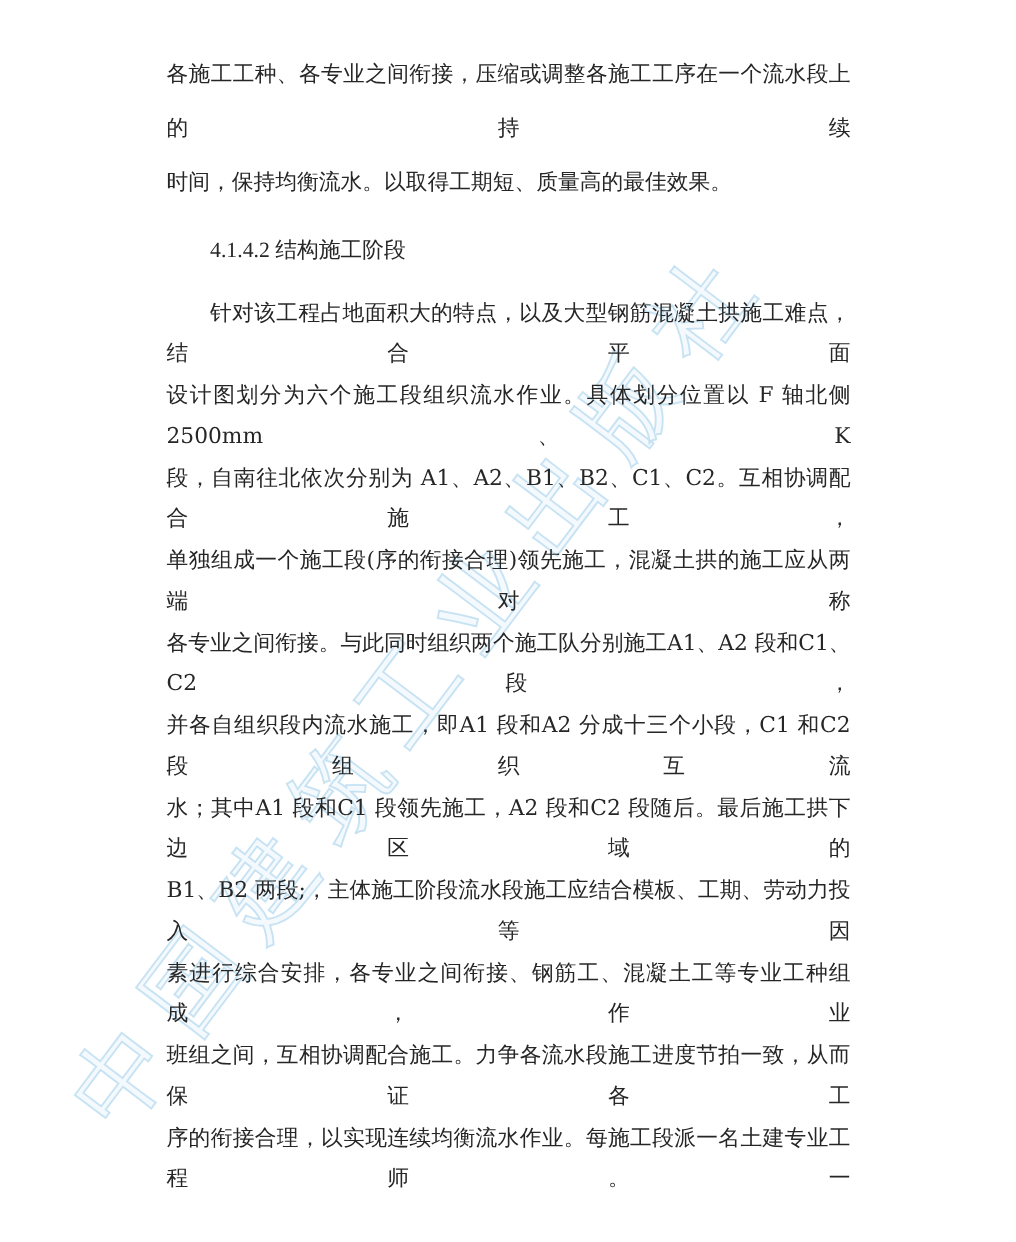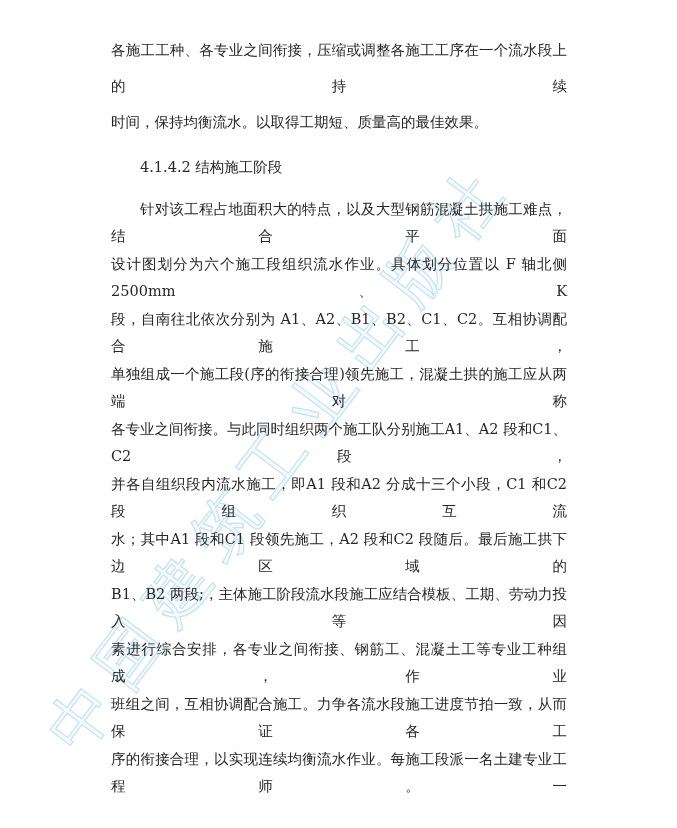--- a/index.html
+++ b/index.html
@@ -39,21 +39,21 @@
     color: #262626;
     font-size: 14.5px;
     z-index: 2;
   }
   .block { margin: 14px; }
   .block.open .line  { line-height: 36px; }
   .block.body .line,
   .block.heading-line { line-height: 27.5px; }
   .block.heading-line { white-space: nowrap; }
   .block.spaced { margin-top: 6px; margin-bottom: 11px; }
-  .line.indent, .heading-line.indent { text-indent: 29px; }
+  .line.indent, .heading-line.indent { text-indent: 29px; font-family: Liberation Serif, serif; }
   .line.jl {
     text-align: justify;
     text-align-last: justify;
     text-justify: inter-character;
   }
 </style>
 </head>
 <body>
 
 <div class="page">

